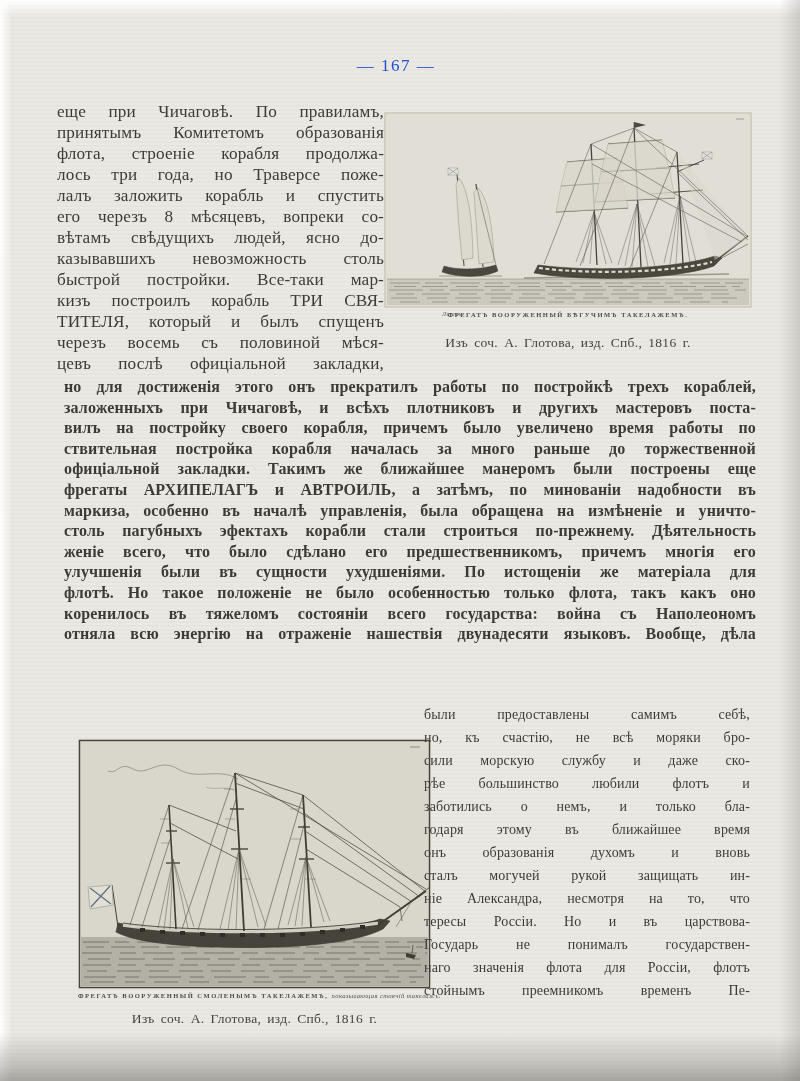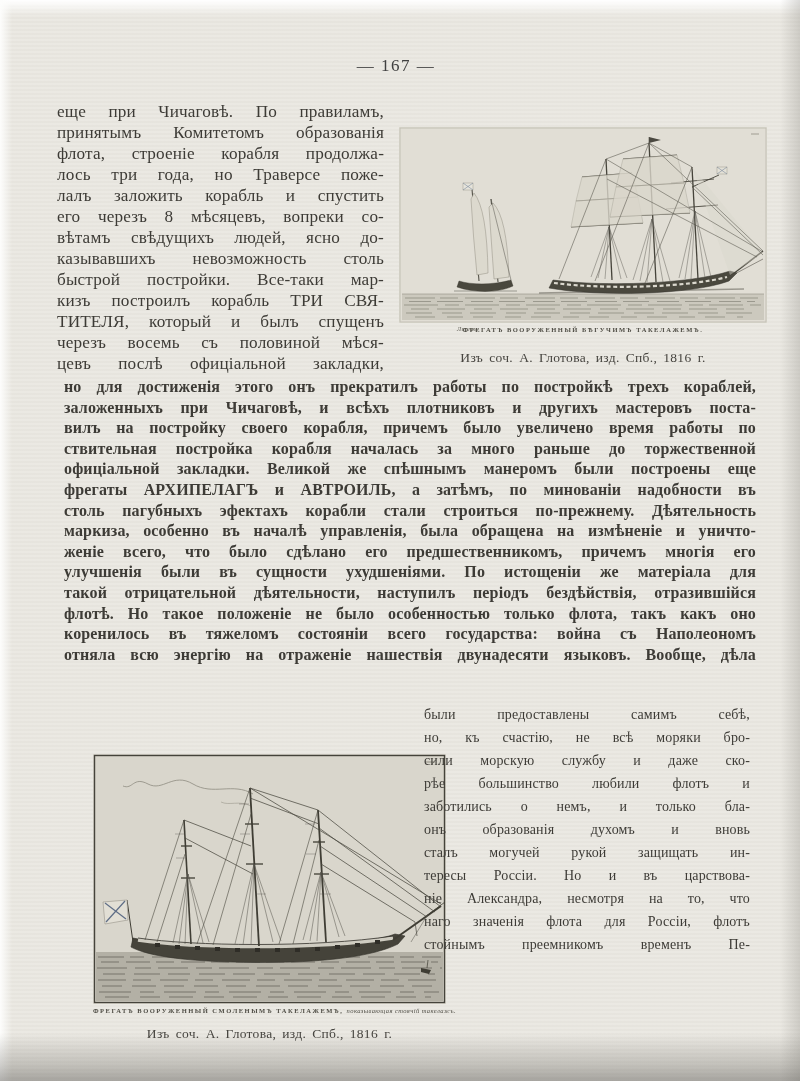--- a/index.html
+++ b/index.html
@@ -16,30 +16,30 @@
     background:repeating-linear-gradient(0deg, rgba(255,255,255,.04) 0 2px, rgba(125,118,100,.03) 2px 4px);
   }
   .edge { position:absolute; pointer-events:none; }
   .edge-top   { top:0; left:0; right:0; height:16px; background:linear-gradient(#ffffff, rgba(255,255,255,0)); }
   .edge-left  { top:0; left:0; bottom:0; width:12px; background:linear-gradient(90deg, #fdfdfc, rgba(255,255,255,0)); }
   .edge-right { top:0; right:0; bottom:0; width:20px; background:linear-gradient(270deg, rgba(138,136,130,.30), rgba(138,136,130,0)); }
   .edge-bottom{ left:0; right:0; bottom:0; height:48px; background:linear-gradient(rgba(108,106,100,0), rgba(108,106,100,.32) 68%, rgba(92,90,86,.48)); }
 
   .page-number {
     position:absolute; top:56px; left:0; width:792px; text-align:center;
-    font-size:17px; letter-spacing:1.5px; color:#404040;
+    font-size:17px; letter-spacing:1.5px; color:#1d4ed8;
   }
 
   .block { position:absolute; word-spacing:1px; letter-spacing:.15px; }
   .tline { text-align:justify; text-align-last:justify; text-justify:inter-word; }
   #block1 { left:57px;  top:101px; width:327px; font-size:17.2px; line-height:21px; }
   #block2 { left:64px;  top:377px; width:692px; font-size:16px; line-height:20.6px;font-weight:bold; }
   #block3 { left:424px; top:703px; width:326px; font-size:14px; line-height:23px; }
 
-  figure { margin:15px; padding:6px; }
+  figure { margin:0; padding:6px; }
   .fig-top    { position:absolute; left:378px; top:106px; width:368px; }
   .fig-bottom { position:absolute; left:72px;  top:733px; width:353px; }
   .fig-top svg, .fig-bottom svg { display:block; }
 
   .engraved-caption {
     position:relative; margin-top:2px; text-align:center;
     font-size:6.5px; letter-spacing:1.5px; color:#4f4d45; line-height:9px;
     white-space:nowrap;
   }
   .engraved-caption .cap-main { text-transform:uppercase; font-weight:bold; }
@@ -186,27 +186,26 @@
       <span class="cap-main">Фрегатъ вооруженный бѣгучимъ такелажемъ.</span>
     </div>
     <figcaption class="printed-caption">Изъ соч. А. Глотова, изд. Спб., 1816 г.</figcaption>
   </figure>
 
   <div class="block" id="block2">
       <div class="tline">но для достиженія этого онъ прекратилъ работы по постройкѣ трехъ кораблей,</div>
       <div class="tline">заложенныхъ при Чичаговѣ, и всѣхъ плотниковъ и другихъ мастеровъ поста-</div>
       <div class="tline">вилъ на постройку своего корабля, причемъ было увеличено время работы по</div>
       <div class="tline">ствительная постройка корабля началась за много раньше до торжественной</div>
-      <div class="tline">офиціальной закладки. Великой же спѣшнымъ манеромъ были построены еще</div>
+      <div class="tline">офиціальной закладки. Такимъ же ближайшее манеромъ были построены еще</div>
       <div class="tline">фрегаты АРХИПЕЛАГЪ и АВТРОИЛЬ, а затѣмъ, по минованіи надобности въ</div>
+      <div class="tline">маркиза, особенно въ началѣ управленія, была обращена на измѣненіе и уничто-</div>
       <div class="tline">столь пагубныхъ эфектахъ корабли стали строиться по-прежнему. Дѣятельность</div>
-      <div class="tline">маркиза, особенно въ началѣ управленія, была обращена на измѣненіе и уничто-</div>
       <div class="tline">женіе всего, что было сдѣлано его предшественникомъ, причемъ многія его</div>
       <div class="tline">улучшенія были въ сущности ухудшеніями. По истощеніи же матеріала для</div>
-      <div class="tline">такой отрицательной дѣятельности, наступилъ періодъ бездѣйствія, отразившійся</div>
       <div class="tline">флотѣ. Но такое положеніе не было особенностью только флота, такъ какъ оно</div>
       <div class="tline">коренилось въ тяжеломъ состояніи всего государства: война съ Наполеономъ</div>
       <div class="tline">отняла всю энергію на отраженіе нашествія двунадесяти языковъ. Вообще, дѣла</div>
     </div>
 
   <figure class="fig-bottom">
     <svg viewBox="0 0 353 250" width="353" height="250">
       <rect x="0" y="0" width="353" height="250" fill="#d9d6cc"></rect>
       <rect x="1.5" y="1.5" width="350" height="247" fill="none" stroke="#45433b" stroke-width="1.4"></rect>
 
@@ -327,20 +326,22 @@
     </div>
     <figcaption class="printed-caption">Изъ соч. А. Глотова, изд. Спб., 1816 г.</figcaption>
   </figure>
 
   <div class="block" id="block3">
       <div class="tline">были предоставлены самимъ себѣ,</div>
       <div class="tline">но, къ счастію, не всѣ моряки бро-</div>
       <div class="tline">сили морскую службу и даже ско-</div>
       <div class="tline">рѣе большинство любили флотъ и</div>
       <div class="tline">заботились о немъ, и только бла-</div>
+      <div class="tline">годаря этому въ ближайшее время</div>
       <div class="tline">онъ образованія духомъ и вновь</div>
       <div class="tline">сталъ могучей рукой защищать ин-</div>
+      <div class="tline">ніе Александра, несмотря на то, что</div>
       <div class="tline">тересы Россіи. Но и въ царствова-</div>
-      <div class="tline">ніе Александра, несмотря на то, что</div>
+      <div class="tline">Государь не понималъ государствен-</div>
       <div class="tline">наго значенія флота для Россіи, флотъ</div>
       <div class="tline">стойнымъ преемникомъ временъ Пе-</div>
     </div>
 </div>
 
 </body></html>

